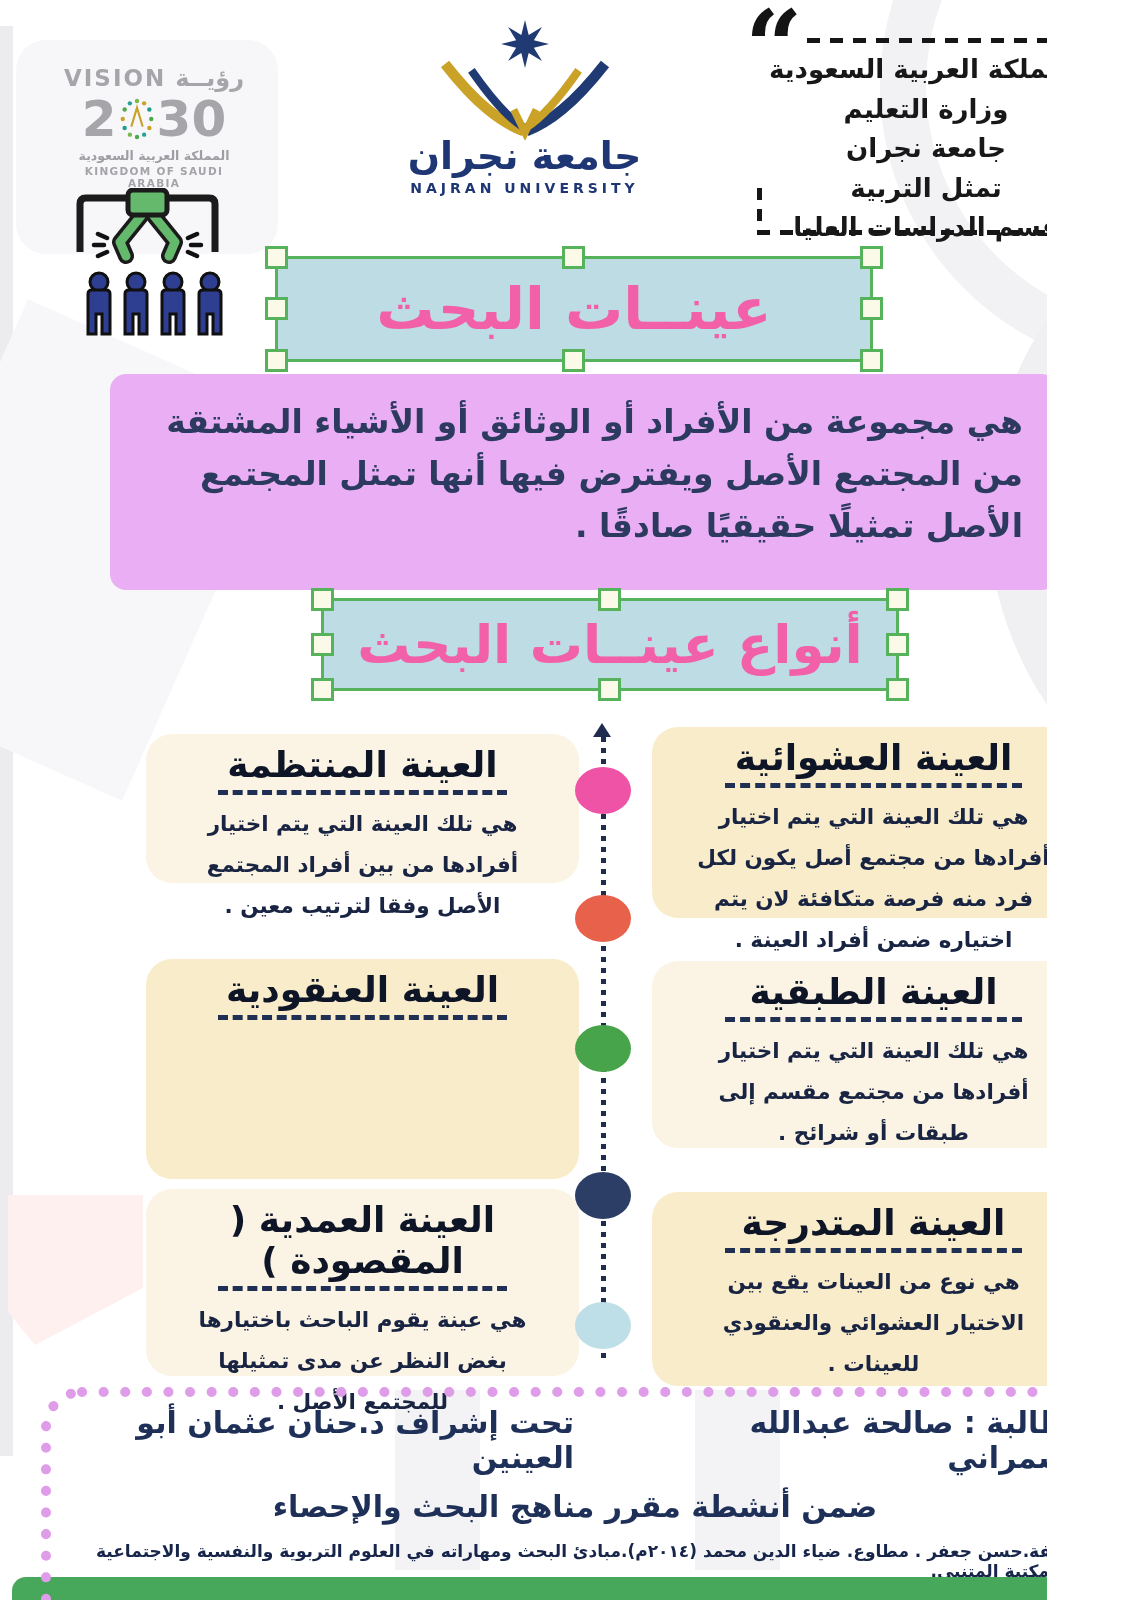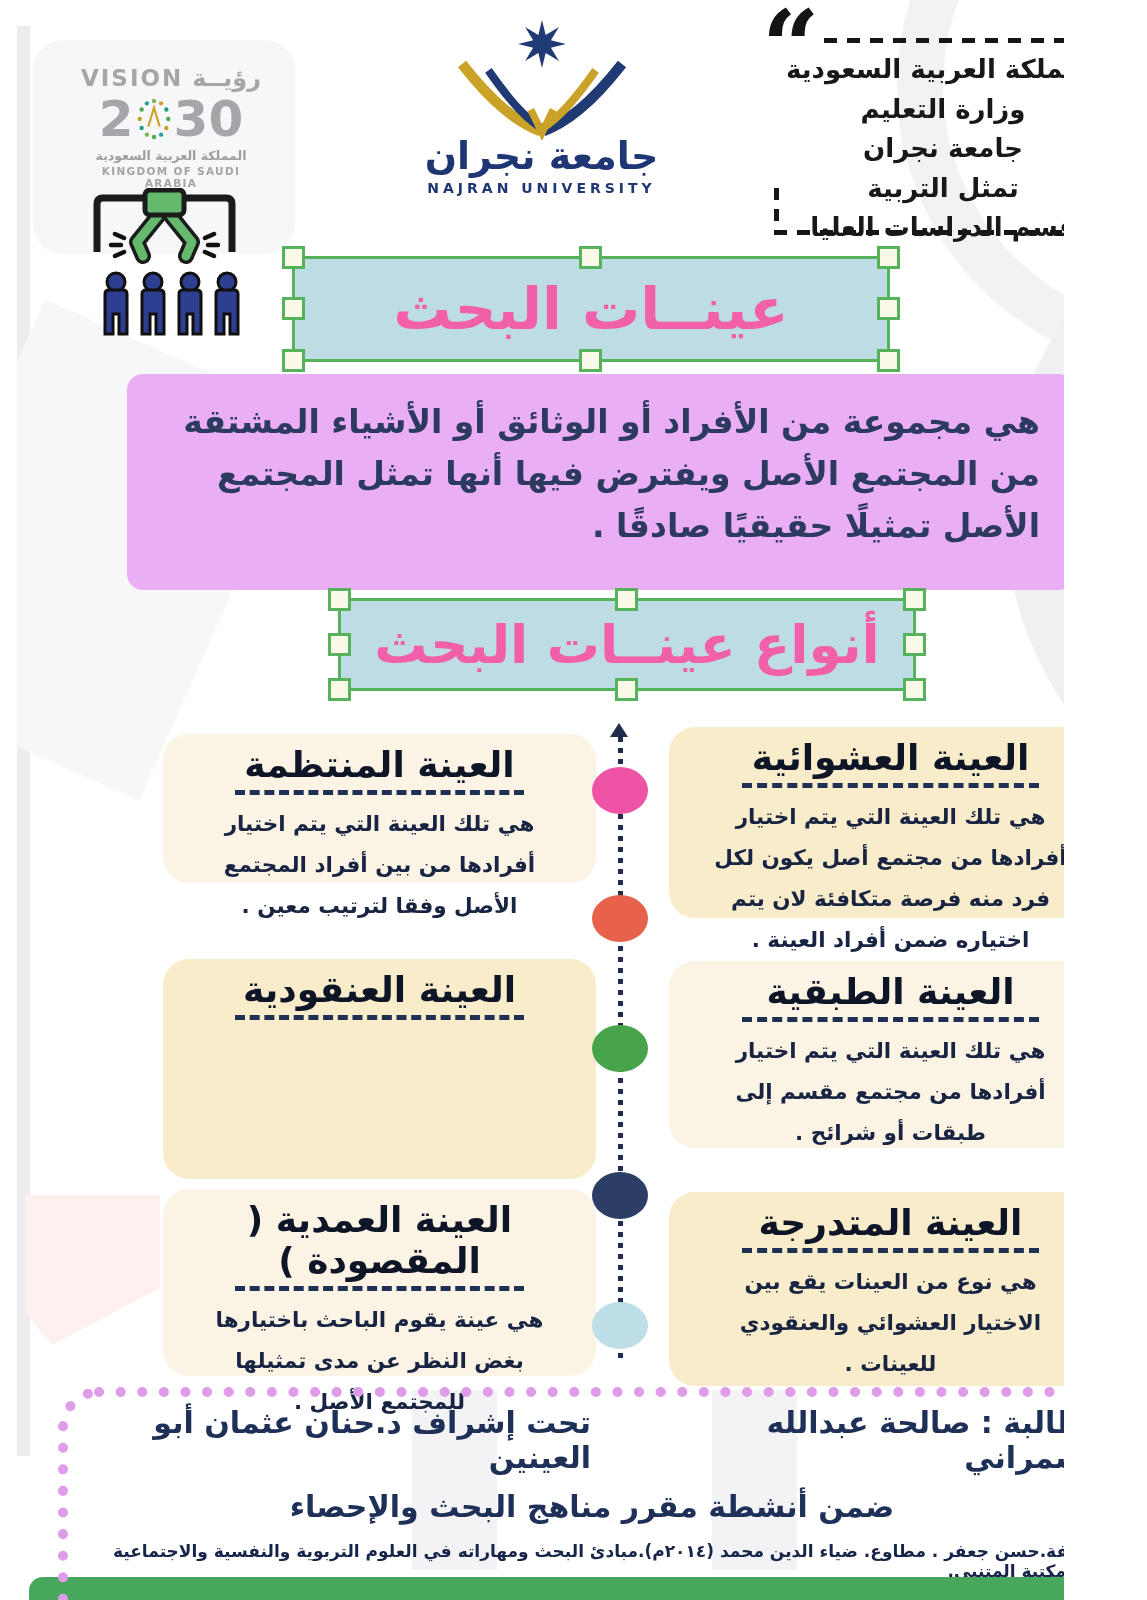--- a/index.html
+++ b/index.html
@@ -1,17 +1,17 @@
 <!DOCTYPE html>
 <html lang="ar" style="--banner-fill: #bedce4; --banner-border: #57b25c; --title-pink: #f160a8; --definition-bg: #e9aef3; --box-cream-dark: #f9ecca; --box-cream-light: #fbf4e5; --footer-dot-border: #df9ce8; --green-bar: #47a75a; --text-navy: #1e3058;"><head>
 <meta charset="utf-8">
 <style>
   html,body{margin:0;padding:0;background:#fff;}
   .page{position:relative;width:1047px;height:1600px;overflow:hidden;background:#ffffff;
-        font-family:"DejaVu Sans",sans-serif;margin-left:17px;}
+        font-family:"DejaVu Sans",sans-serif;}
   .abs{position:absolute;}
 
   
   .bg-ring-right{left:988px;top:168px;width:560px;height:560px;border-radius:50%;
     border:64px solid #f0f0f3;}
   .bg-ring-top{left:880px;top:-200px;width:480px;height:480px;border-radius:50%;
     border:46px solid #f2f2f5;}
   .bg-strip-left{left:0;top:26px;width:13px;height:1430px;background:#ececef;}
   .bg-strip-right{left:1137px;top:700px;width:10px;height:760px;background:#ececef;}
   .bg-soft-logo{left:16px;top:40px;width:262px;height:214px;background:#f7f7f9;border-radius:30px;}

